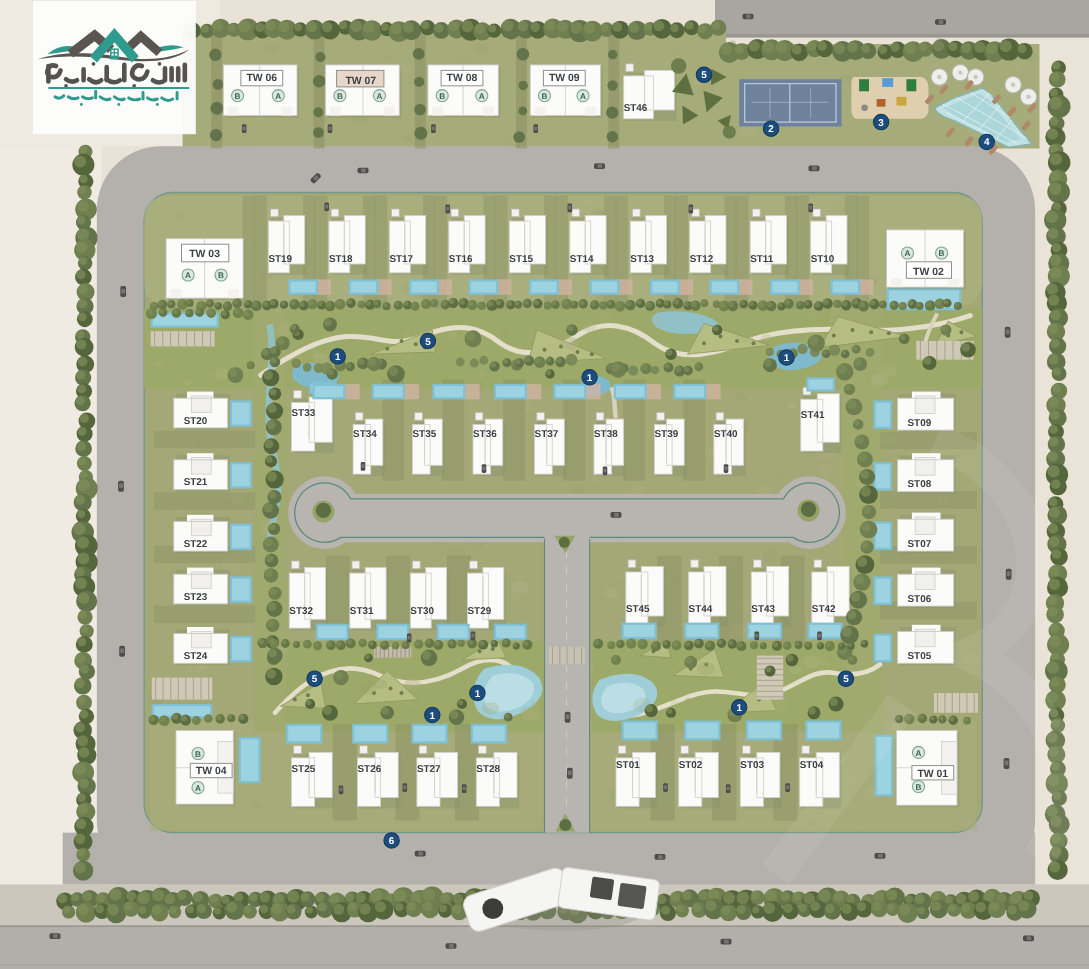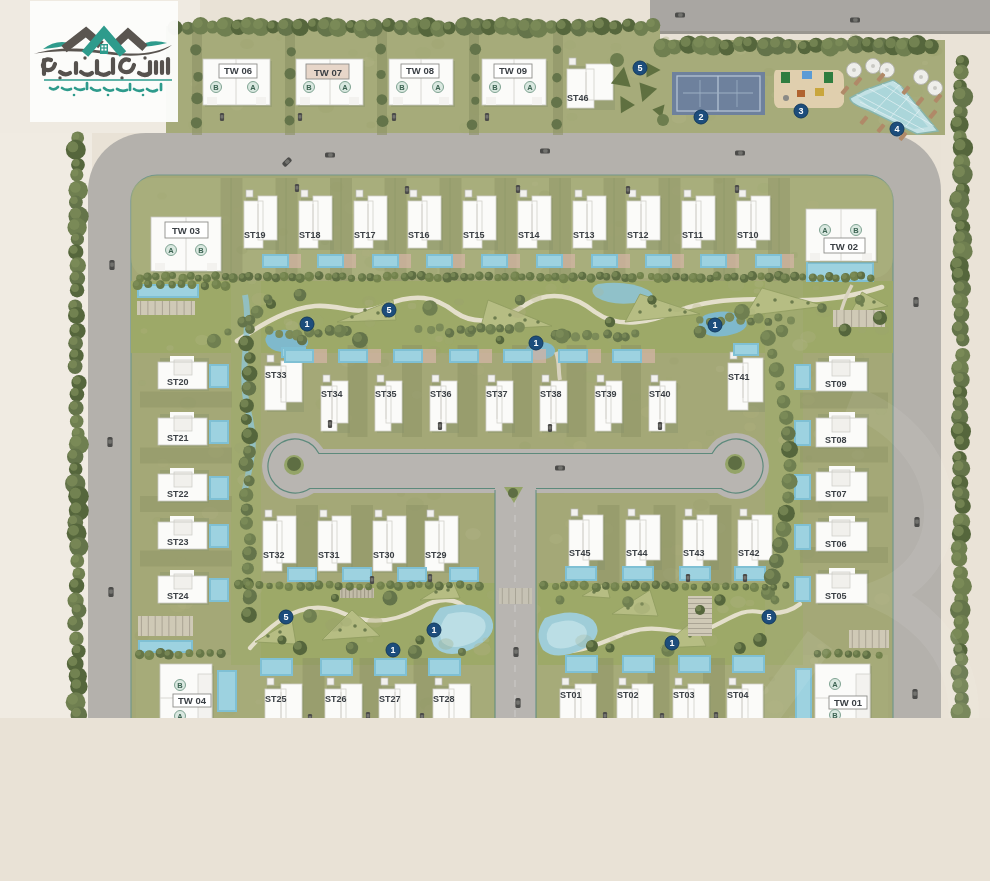--- a/index.html
+++ b/index.html
@@ -1,16 +1,16 @@
 <!DOCTYPE html>
 <html><head>
 <meta charset="utf-8">
 <style>
 html,body{margin:0;padding:0;background:#e9e2d6;}
-#plan{position:relative;width:990px;height:718px;overflow:hidden;}
+#plan{position:relative;width:990px;height:881px;overflow:hidden;}
 </style>
 </head>
 <body>
 <div id="plan">
 <svg width="990" height="881" viewBox="0 0 990 881">
 
 <rect x="0" y="0" width="990" height="881" fill="#e9e2d6"></rect>
 
 <rect x="0" y="0" width="92" height="881" fill="#f0ebe2"></rect>
 

